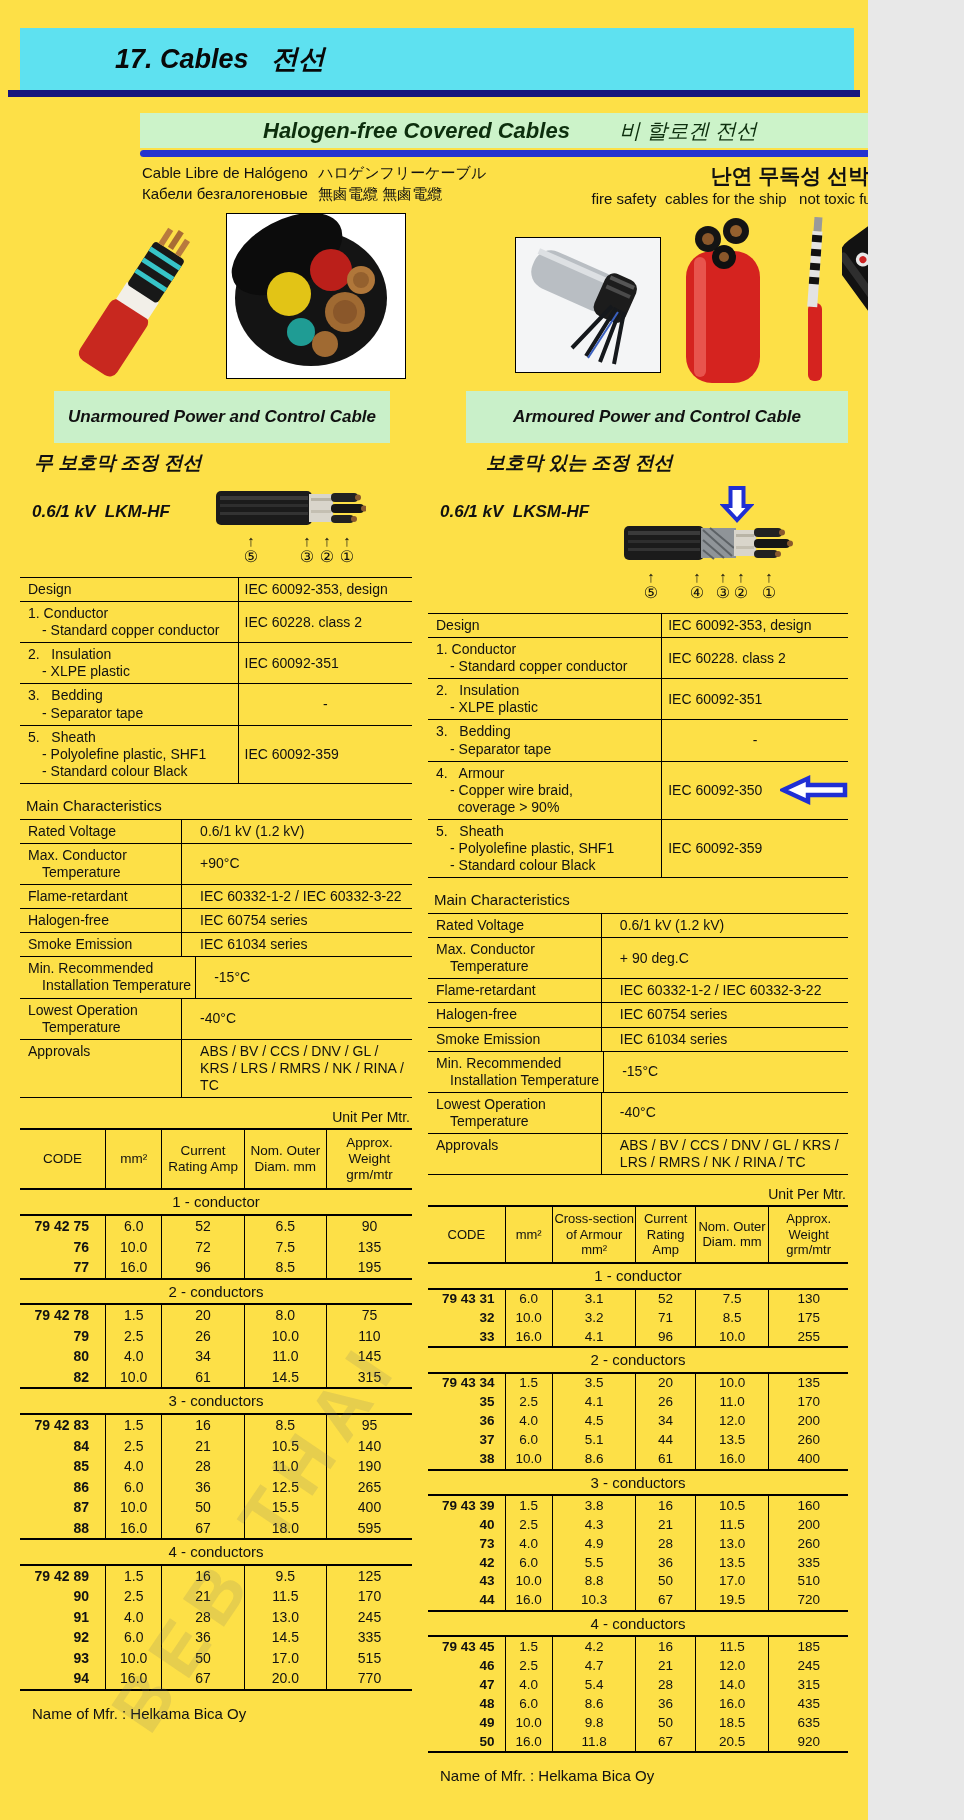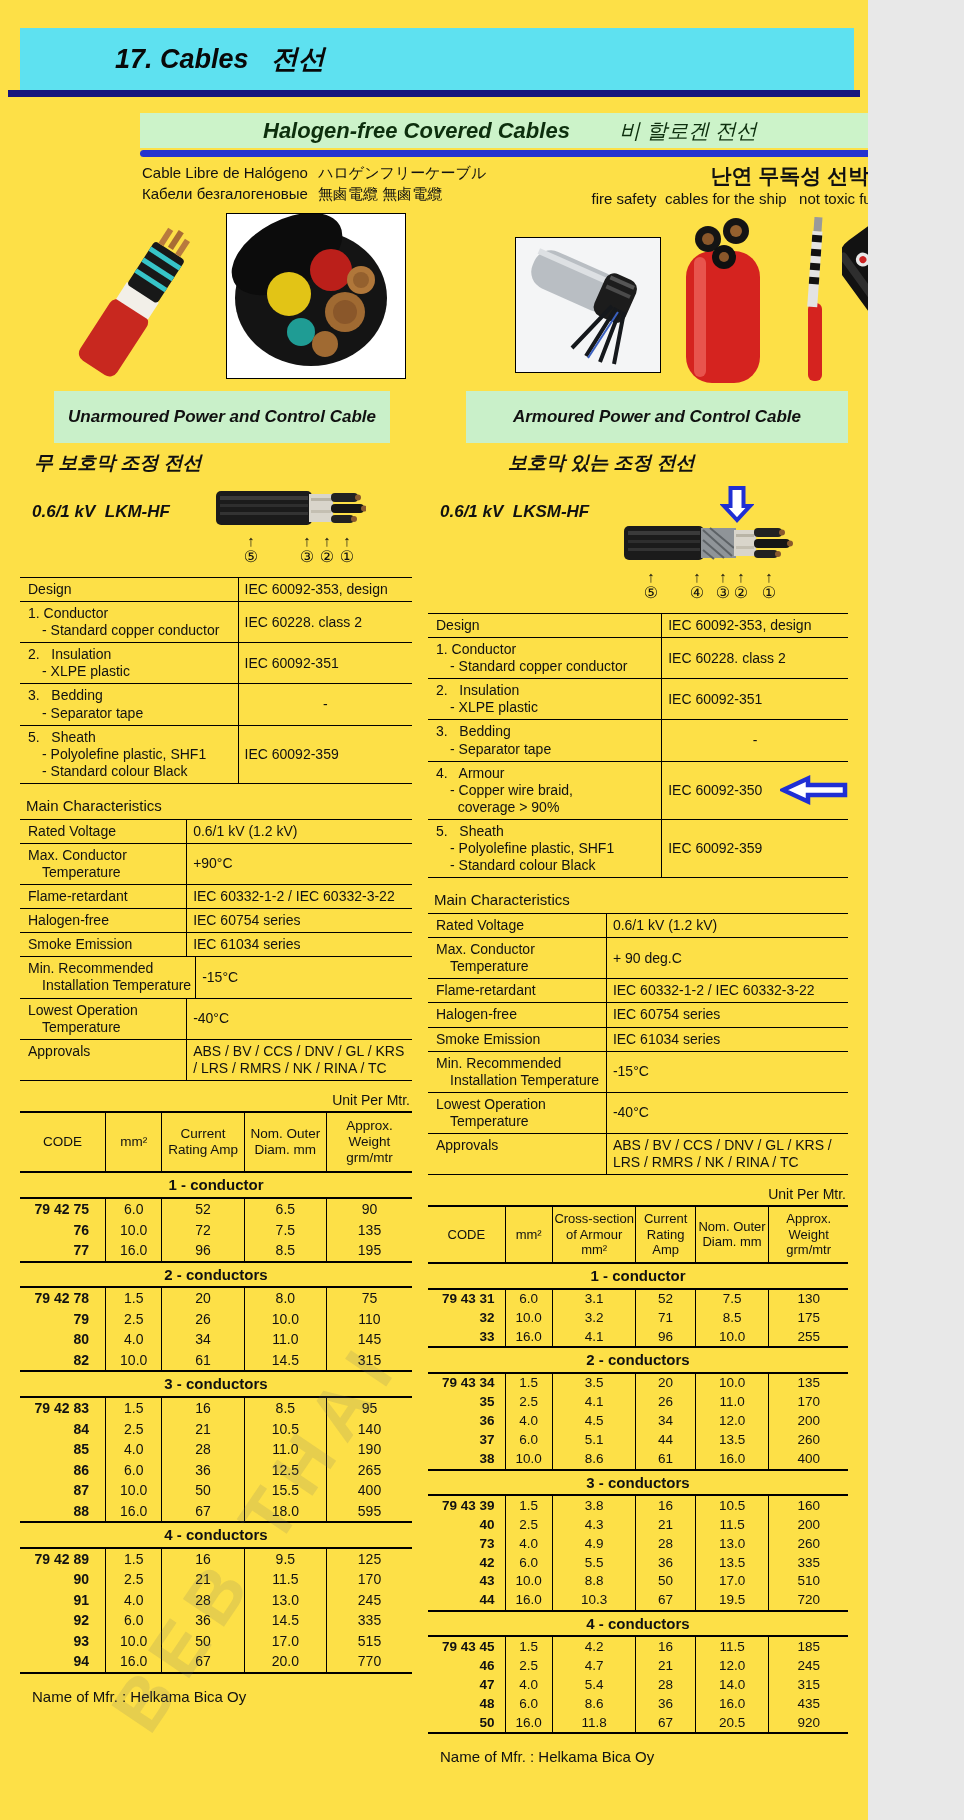--- a/index.html
+++ b/index.html
@@ -28,21 +28,21 @@
   
   .cols{display:flex;margin:6px 20px 0 20px;gap:16px;}
   .col{position:relative;}
   .col.left{width:445px;}
   .col.right{width:463px;}
   .secb{background:#c9f0c9;font-style:italic;font-weight:bold;font-size:17px;text-align:center;
         padding:16px 0;margin-left:34px;}
   .left .secb{width:336px;}
   .right .secb{width:382px;margin-left:38px;}
   .seck{font-style:italic;font-weight:bold;font-size:19px;margin:7px 0 0 14px;}
-  .right .seck{margin-left:80px;}
+  .right .seck{margin-left:58px;}
   .modelrow{display:flex;align-items:flex-start;margin-top:12px;}
   .model{font-size:17px;font-weight:bold;font-style:italic;margin:14px 0 0 12px;width:168px;white-space:pre;}
   .diag{position:relative;margin-left:16px;}
   .right .diag{margin-top:34px;}
   .downarrow{position:absolute;left:96px;top:-37px;}
   .pins{display:flex;margin-top:2px;}
   .pin{display:flex;flex-direction:column;align-items:center;width:18px;}
   .pin .arr{font-size:15px;line-height:0.9;}
   .pin .num{font-size:16px;line-height:1.1;}
   .left .pins .pin:nth-child(1){margin-left:26px;}
@@ -59,36 +59,36 @@
   .ptr{display:flex;border-bottom:1.7px solid #000;}
   .plab{border-right:1.3px solid #000;padding:3px 4px 3px 8px;font-size:14px;line-height:1.22;}
   .plab div{white-space:pre;}
   .plab .sub{padding-left:14px;}
   .pval{padding:3px 6px;font-size:14px;display:flex;align-items:center;position:relative;line-height:1.22;}
   .pval.dash{justify-content:center;}
   .design .plab{width:56%;}
   .design .pval{width:44%;}
   .chars .plab{width:42%;}
   .chars .pval{width:58%;}
-  .chars .ptr{min-height:20px;}
+  .chars .ptr{min-height:20px;gap:12px;}
   .arrowL{position:absolute;right:0px;top:50%;transform:translateY(-50%);line-height:0;}
   .mchead{font-size:15px;margin:13px 0 0 6px;}
   .pair.chars{margin-top:5px;}
   .unit{text-align:right;font-size:14px;margin:11px 2px 3px 0;}
   
   .dt{width:100%;border-collapse:collapse;table-layout:fixed;}
   .dt th{font-weight:normal;font-size:13.5px;border-top:2px solid #000;border-bottom:2px solid #000;
          padding:5px 2px;vertical-align:middle;line-height:1.2;}
   .right .dt th{font-size:13px;padding:4px 1px;}
   .dt th+th, .dt td+td{border-left:1.3px solid #000;}
   .dt td{font-size:14px;text-align:center;padding:2px 2px;line-height:1.18;}
   .right .dt td{font-size:13.5px;padding:1.5px 2px;}
   .dt td.code{text-align:right;font-weight:bold;padding-right:16px;}
   .right .dt td.code{padding-right:10px;}
-  .dt tr.sec td{font-weight:bold;font-size:15px;border-bottom:2px solid #000;padding:3px;}
+  .dt tr.sec td{font-weight:normal;font-size:15px;border-bottom:2px solid #000;padding:3px;}
   .dt tr.last td{border-bottom:2px solid #000;}
   .left .dt th:nth-child(1){width:22%;}
   .left .dt th:nth-child(2){width:14%;}
   .left .dt th:nth-child(3){width:21%;}
   .left .dt th:nth-child(4){width:21%;}
   .left .dt th:nth-child(5){width:22%;}
   .right .dt th:nth-child(1){width:18.5%;}
   .right .dt th:nth-child(2){width:11%;}
   .right .dt th:nth-child(3){width:20%;}
   .right .dt th:nth-child(4){width:14%;}
@@ -886,20 +886,28 @@
                 <td>315</td>
               </tr>
               <tr>
                 <td class="code">48</td>
                 <td>6.0</td>
                 <td>8.6</td>
                 <td>36</td>
                 <td>16.0</td>
                 <td>435</td>
               </tr>
+              <tr>
+                <td class="code">49</td>
+                <td>10.0</td>
+                <td>9.8</td>
+                <td>50</td>
+                <td>18.5</td>
+                <td>635</td>
+              </tr>
               <tr class="last">
                 <td class="code">50</td>
                 <td>16.0</td>
                 <td>11.8</td>
                 <td>67</td>
                 <td>20.5</td>
                 <td>920</td>
               </tr>
             </tbody>
           </table>

